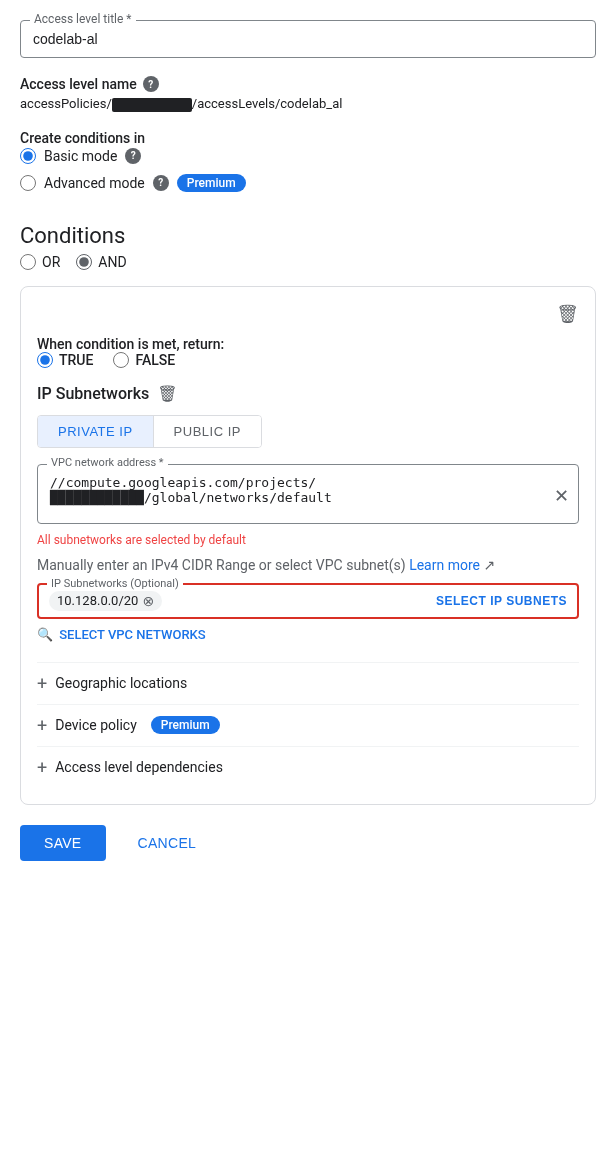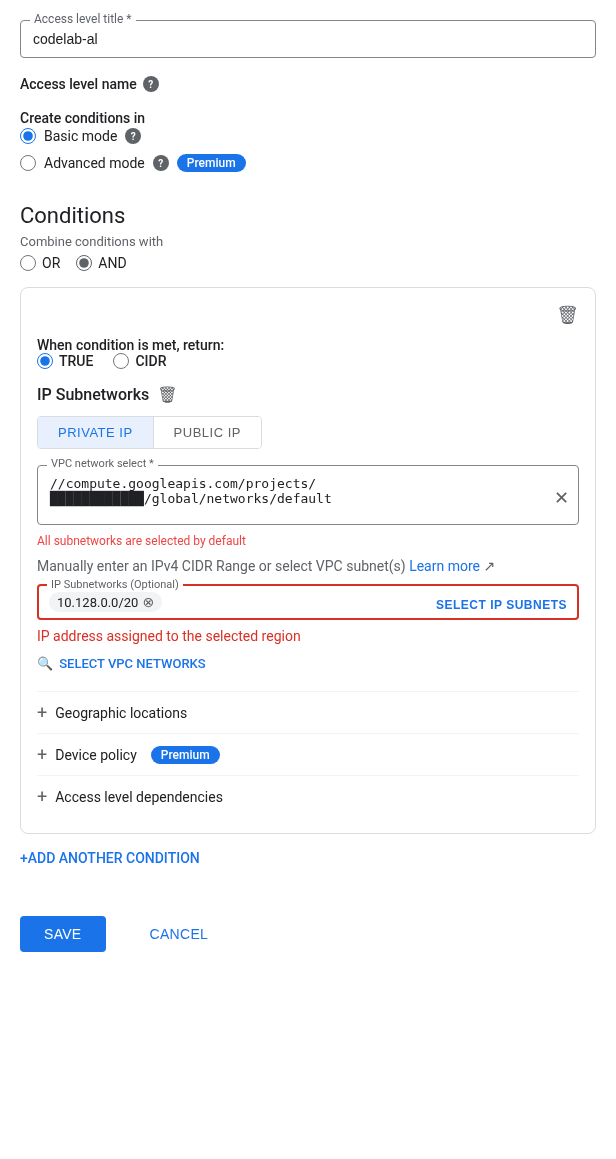--- a/index.html
+++ b/index.html
@@ -188,21 +188,21 @@
       font-size: 18px;
     }
     .all-subnets-hint { font-size: 12px; color: #ef4444; margin-bottom: 10px; }
     .manual-enter-row { font-size: 14px; color: #5f6368; margin-bottom: 10px; }
     .learn-more { color: #1a73e8; text-decoration: none; }
     .ip-subnets-field {
       border: 2px solid #d93025;
       border-radius: 4px;
       padding: 6px 10px;
       display: flex;
-      align-items: flex-end;
+      align-items: center;
       justify-content: space-between;
       margin-bottom: 8px;
       position: relative;
       gap: 20px;
     }
     .ip-subnets-label {
       position: absolute;
       top: -8px;
       left: 8px;
       background: #fff;
@@ -269,21 +269,21 @@
     .add-condition-link {
       color: #1a73e8;
       font-size: 14px;
       font-weight: 500;
       cursor: pointer;
       margin-bottom: 30px;
       display: inline-block;
     }
     .bottom-actions {
       display: flex;
-      gap: 28px;
+      gap: 16px;
       align-items: center;
       margin-top: 20px;
     }
     .save-btn {
       background: #1a73e8;
       color: #fff;
       border: none;
       border-radius: 4px;
       padding: 10px 24px;
       font-size: 14px;
@@ -309,40 +309,42 @@
 <div class="field-label-above field-group">
   <label>Access level title *</label>
   <input type="text" class="text-input" value="codelab-al" style="">
 </div>
 
 <div class="access-name-row">
   <div class="access-name-label">
     <span>Access level name</span>
     <span class="help-icon">?</span>
   </div>
+  <div class="access-name-value">
+    <span>accessPolicies/</span><span class="redacted"></span><span>/accessLevels/codelab_al</span>
+  </div>
 </div>
 
 <div class="create-conditions">
   <div class="create-conditions-title">Create conditions in</div>
   <div class="radio-row">
     <input type="radio" name="mode" id="basic" checked="" style="">
     <label for="basic">Basic mode</label>
     <span class="help-icon">?</span>
   </div>
   <div class="radio-row">
     <input type="radio" name="mode" id="advanced" style="">
     <label for="advanced">Advanced mode</label>
     <span class="help-icon">?</span>
     <span class="premium-badge">Premium</span>
   </div>
 </div>
 
 <div class="conditions-section">
   <div class="conditions-title">Conditions</div>
-  <div class="combine-label">Combine conditions with</div>
   <div class="combine-row">
     <label>
       <input type="radio" name="combine" id="or" style="">
       <span>OR</span>
     </label>
     <label>
       <input type="radio" name="combine" id="and" checked="" style="">
       <span>AND</span>
     </label>
   </div>
@@ -355,58 +357,55 @@
     </div>
 
     <div class="when-condition">When condition is met, return:</div>
     <div class="true-false-row">
       <label>
         <input type="radio" name="return_val" checked="" style="">
         <span>TRUE</span>
       </label>
       <label>
         <input type="radio" name="return_val" style="">
-        <span>CIDR</span>
+        <span>FALSE</span>
       </label>
     </div>
 
     <div class="section-title-row">
       <span class="section-title">IP Subnetworks</span>
       <span class="trash-icon" style="font-size:16px;">🗑</span>
     </div>
 
     <div class="ip-tabs">
       <button class="ip-tab active">PRIVATE IP</button>
       <button class="ip-tab">PUBLIC IP</button>
     </div>
 
     <div class="vpc-field-wrapper">
-      <span class="vpc-label-float">VPC network select *</span>
+      <span class="vpc-label-float">VPC network address *</span>
       <textarea class="vpc-textarea" rows="2" style="">//compute.googleapis.com/projects/████████████/global/networks/default</textarea>
       <span class="vpc-clear">✕</span>
     </div>
     <div class="all-subnets-hint">All subnetworks are selected by default</div>
 
     <div class="manual-enter-row">
       <span>Manually enter an IPv4 CIDR Range or select VPC subnet(s)</span>
       <a href="#" class="learn-more">Learn more</a> ↗
     </div>
 
     <div class="ip-subnets-field">
       <span class="ip-subnets-label">IP Subnetworks (Optional)</span>
       <div class="ip-chip">
         <span>10.128.0.0/20</span>
         <span class="chip-remove">⊗</span>
       </div>
       <button class="select-ip-btn">SELECT IP SUBNETS</button>
     </div>
 
-    <div class="ip-warning">
-      <span>IP address assigned to the selected region</span>
-    </div>
 
     <div class="select-vpc-row">
       <span>🔍</span>
       <span>SELECT VPC NETWORKS</span>
     </div>
 
     <div class="expandable-section">
       <div class="expandable-row">
         <span class="plus-icon">+</span>
         <span>Geographic locations</span>
@@ -417,19 +416,18 @@
         <span class="premium-badge" style="margin-left:6px;">Premium</span>
       </div>
       <div class="expandable-row">
         <span class="plus-icon">+</span>
         <span>Access level dependencies</span>
       </div>
     </div>
   </div>
 
   
-  <div class="add-condition-link">+ADD ANOTHER CONDITION</div>
 </div>
 
 <div class="bottom-actions">
   <button class="save-btn">SAVE</button>
   <button class="cancel-btn">CANCEL</button>
 </div>
 
 </body></html>

